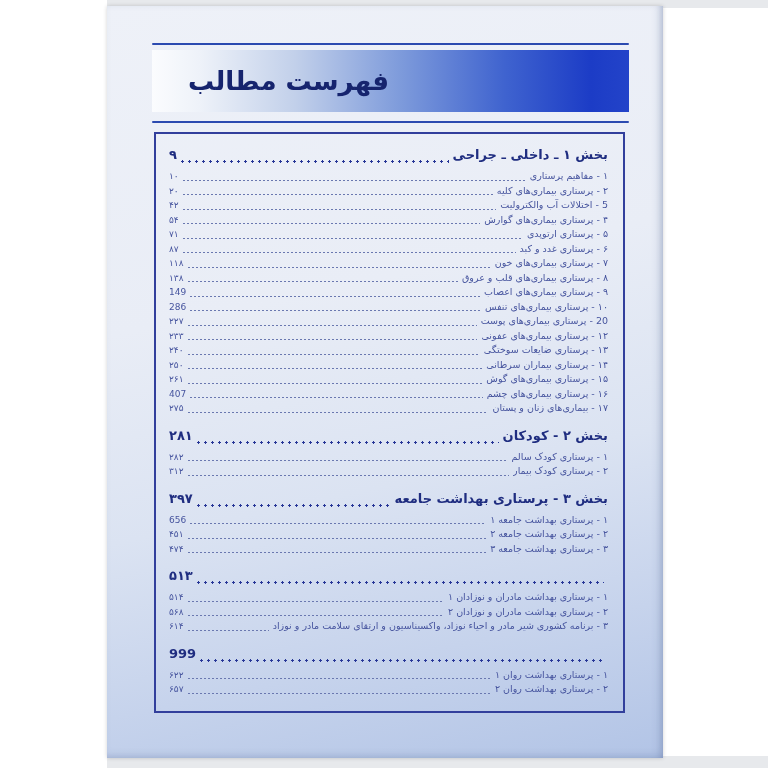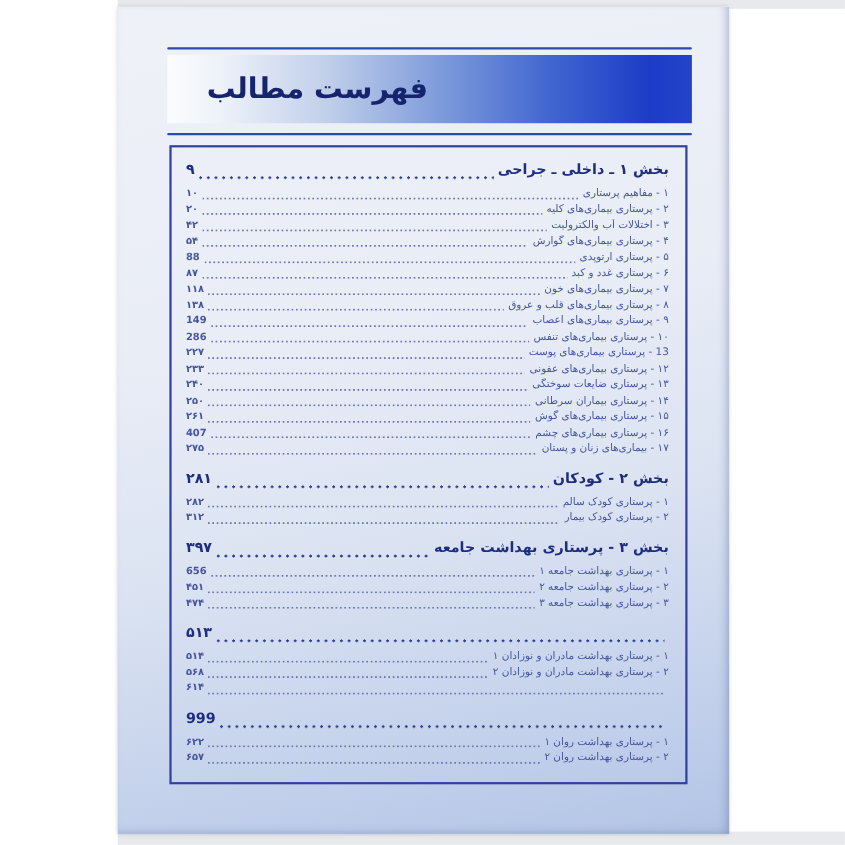--- a/index.html
+++ b/index.html
@@ -32,21 +32,21 @@
     position:absolute;left:47px;top:126px;width:471px;height:581px;
     border:2px solid #323f9c;box-sizing:border-box;
     padding:11px 15px 8px 13px;
   }
   .row{display:flex;direction:rtl;align-items:baseline;}
   .item-row{height:14.5px;font-size:9.5px;color:#46549e;}
   .section-row{height:20px;font-size:13px;font-weight:bold;color:#1f2d80;margin-top:11px;margin-bottom:3px;}
   .section-row:first-child{margin-top:2px;}
   .lbl{white-space:nowrap;overflow:hidden;text-overflow:ellipsis;max-width:78%;}
   .num{text-align:left;white-space:nowrap;}
-  .item-row .num{font-size:9px;font-weight:bold;}
+  .item-row .num{font-size:9px;}
   .dots{
     flex:1;align-self:flex-end;height:3px;margin:0 4px 3px 4px;
     background-image:radial-gradient(circle at 1px 1.5px,#6a78b0 .8px,transparent 1px);
     background-size:4px 3px;background-repeat:repeat-x;
   }
   .section-row .dots{
     background-image:radial-gradient(circle at 1.5px 1.5px,#273697 1.1px,transparent 1.3px);
     background-size:7px 3px;margin-bottom:4px;
   }
 </style>
@@ -77,35 +77,35 @@
     <span class="num">۱۰</span>
   </div>
 
   <div class="row item-row">
     <span class="lbl">۲ - پرستاری بیماری‌های کلیه</span>
     <span class="dots"></span>
     <span class="num">۲۰</span>
   </div>
 
   <div class="row item-row">
-    <span class="lbl">۳ - اختلالات آب والکترولیت</span>
+    <span class="lbl">5 - اختلالات آب والکترولیت</span>
     <span class="dots"></span>
     <span class="num">۴۲</span>
   </div>
 
   <div class="row item-row">
     <span class="lbl">۴ - پرستاری بیماری‌های گوارش</span>
     <span class="dots"></span>
     <span class="num">۵۴</span>
   </div>
 
   <div class="row item-row">
     <span class="lbl">۵ - پرستاری ارتوپدی</span>
     <span class="dots"></span>
-    <span class="num">88</span>
+    <span class="num">۷۱</span>
   </div>
 
   <div class="row item-row">
     <span class="lbl">۶ - پرستاری غدد و کبد</span>
     <span class="dots"></span>
     <span class="num">۸۷</span>
   </div>
 
   <div class="row item-row">
     <span class="lbl">۷ - پرستاری بیماری‌های خون</span>
@@ -125,21 +125,21 @@
     <span class="num">149</span>
   </div>
 
   <div class="row item-row">
     <span class="lbl">۱۰ - پرستاری بیماری‌های تنفس</span>
     <span class="dots"></span>
     <span class="num">286</span>
   </div>
 
   <div class="row item-row">
-    <span class="lbl">13 - پرستاری بیماری‌های پوست</span>
+    <span class="lbl">20 - پرستاری بیماری‌های پوست</span>
     <span class="dots"></span>
     <span class="num">۲۲۷</span>
   </div>
 
   <div class="row item-row">
     <span class="lbl">۱۲ - پرستاری بیماری‌های عفونی</span>
     <span class="dots"></span>
     <span class="num">۲۳۳</span>
   </div>
 
@@ -226,20 +226,21 @@
     <span class="num">۵۱۴</span>
   </div>
 
   <div class="row item-row">
     <span class="lbl">۲ - پرستاری بهداشت مادران و نوزادان ۲</span>
     <span class="dots"></span>
     <span class="num">۵۶۸</span>
   </div>
 
   <div class="row item-row">
+    <span class="lbl">۳ - برنامه کشوری شیر مادر و احیاء نوزاد، واکسیناسیون و ارتقای سلامت مادر و نوزاد</span>
     <span class="dots"></span>
     <span class="num">۶۱۴</span>
   </div>
 
   <div class="row section-row">
     <span class="dots"></span>
     <span class="num">999</span>
   </div>
 
   <div class="row item-row">

